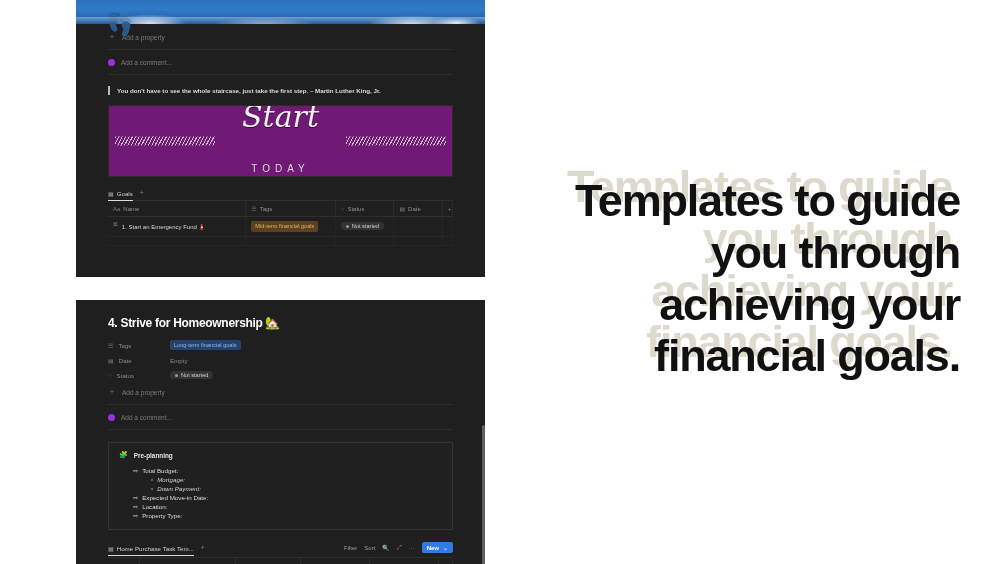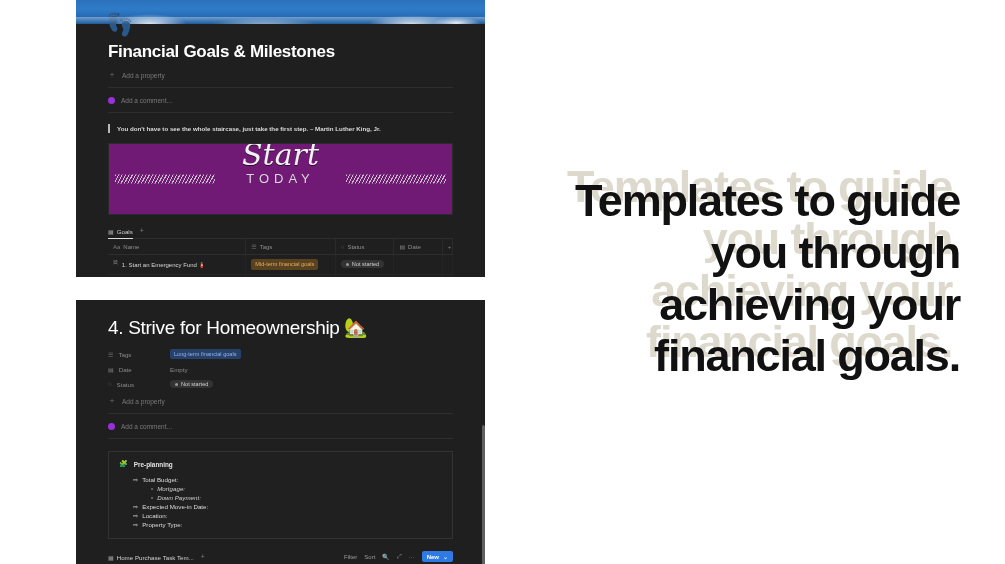--- a/index.html
+++ b/index.html
@@ -82,22 +82,22 @@
     opacity:.9;
   }
   .hatch.l{ left:6px; }
   .hatch.r{ right:6px; }
   .start-word{
     font-family:"DejaVu Serif", serif; font-style:italic;
     font-size:30px; color:#f2f2f2; line-height:1; position:relative; top:-4px;
     text-shadow:0 1px 0 rgba(0,0,0,.6);
   }
   .today-word{
-    position:absolute; bottom:28px; left:50%; transform:translateX(-50%);
-    font-size:13px; letter-spacing:5px; color:#d8d8d8; font-weight:400;margin-top:13px;
+    position:absolute; bottom:2px; left:50%; transform:translateX(-50%);
+    font-size:10px; letter-spacing:5px; color:#d8d8d8; font-weight:400;margin-top:13px;
   }
 
   
   .db{ margin-top:12px; }
   .db-tabs{
     display:flex; align-items:center; gap:7px;
     font-size:6.2px; color:#cfcfcf; padding-bottom:4px;
     border-bottom:1px solid #2e2e2e;
   }
   .db-tab{ display:flex; align-items:center; gap:3px; padding-bottom:3px; border-bottom:1.5px solid #dcdcdc; margin-bottom:-4.5px;}
@@ -128,21 +128,21 @@
   .tag.mid { background:#5a4220; color:#e0b05f; }
   .tag.long{ background:#28416b; color:#8cb4ef; }
   .status{
     display:inline-flex; align-items:center; gap:3px;
     background:#333; color:#cfcfcf; border-radius:8px; padding:1px 5px; font-size:5.6px;
   }
   .status .dot{ width:3px;height:3px;border-radius:50%; background:#9a9a9a; }
 
   
   .subpage-title{
-    font-size:19px; font-weight:400; color:#fff; letter-spacing:-.3px;
+    font-size:12px; font-weight:700; color:#fff; letter-spacing:-.3px;
     margin-top:16px; display:flex; align-items:center; gap:7px;
   }
   .prop-list{ margin-top:10px; }
   .prop-row{ display:flex; align-items:center; font-size:6.2px; margin-bottom:7px; }
   .prop-key{ width:62px; display:flex; align-items:center; gap:5px; color:#8a8a8a; }
   .prop-key .ic{ font-size:6px; color:#7e7e7e; }
   .prop-val{ color:#8a8a8a; }
 
   .callout{
     margin-top:12px; border:1px solid #333; background:#202020;
@@ -180,21 +180,20 @@
 <body>
 
 <div class="stage">
 
   <div class="panel" id="panel-top">
     <div class="cover">
       <span class="cover-emoji">👣</span>
     </div>
 
     <div class="page-body">
-      <div class="page-title">Financial Goals &amp; Milestones</div>
 
       <div class="prop-add">
         <span class="plus-ic">＋</span>
         <span>Add a property</span>
       </div>
       <div class="divider"></div>
 
       <div class="comment-row">
         <span class="avatar-dot"></span>
         <span>Add a comment...</span>

